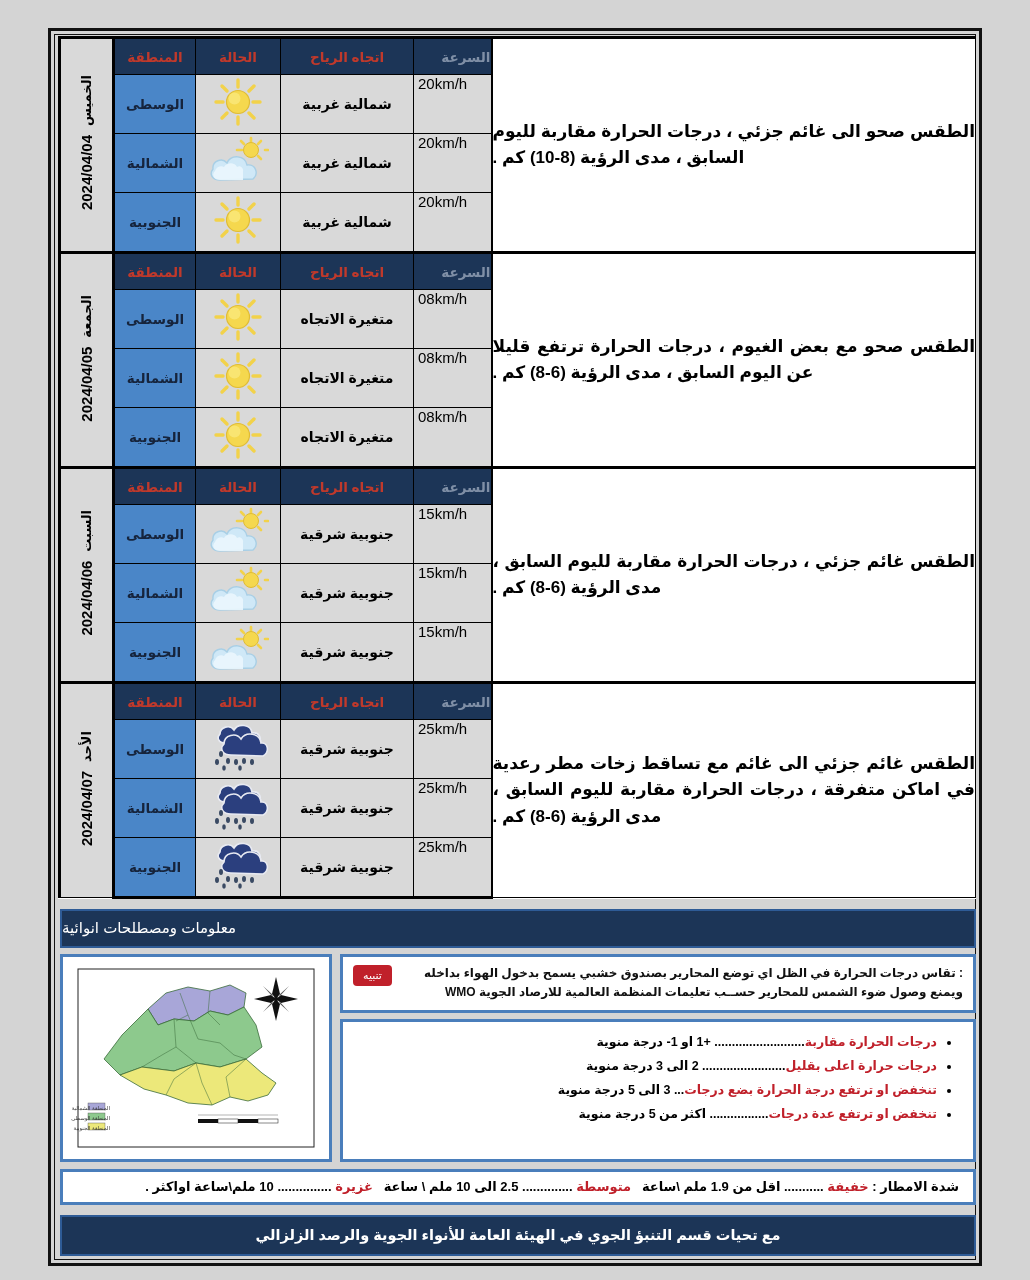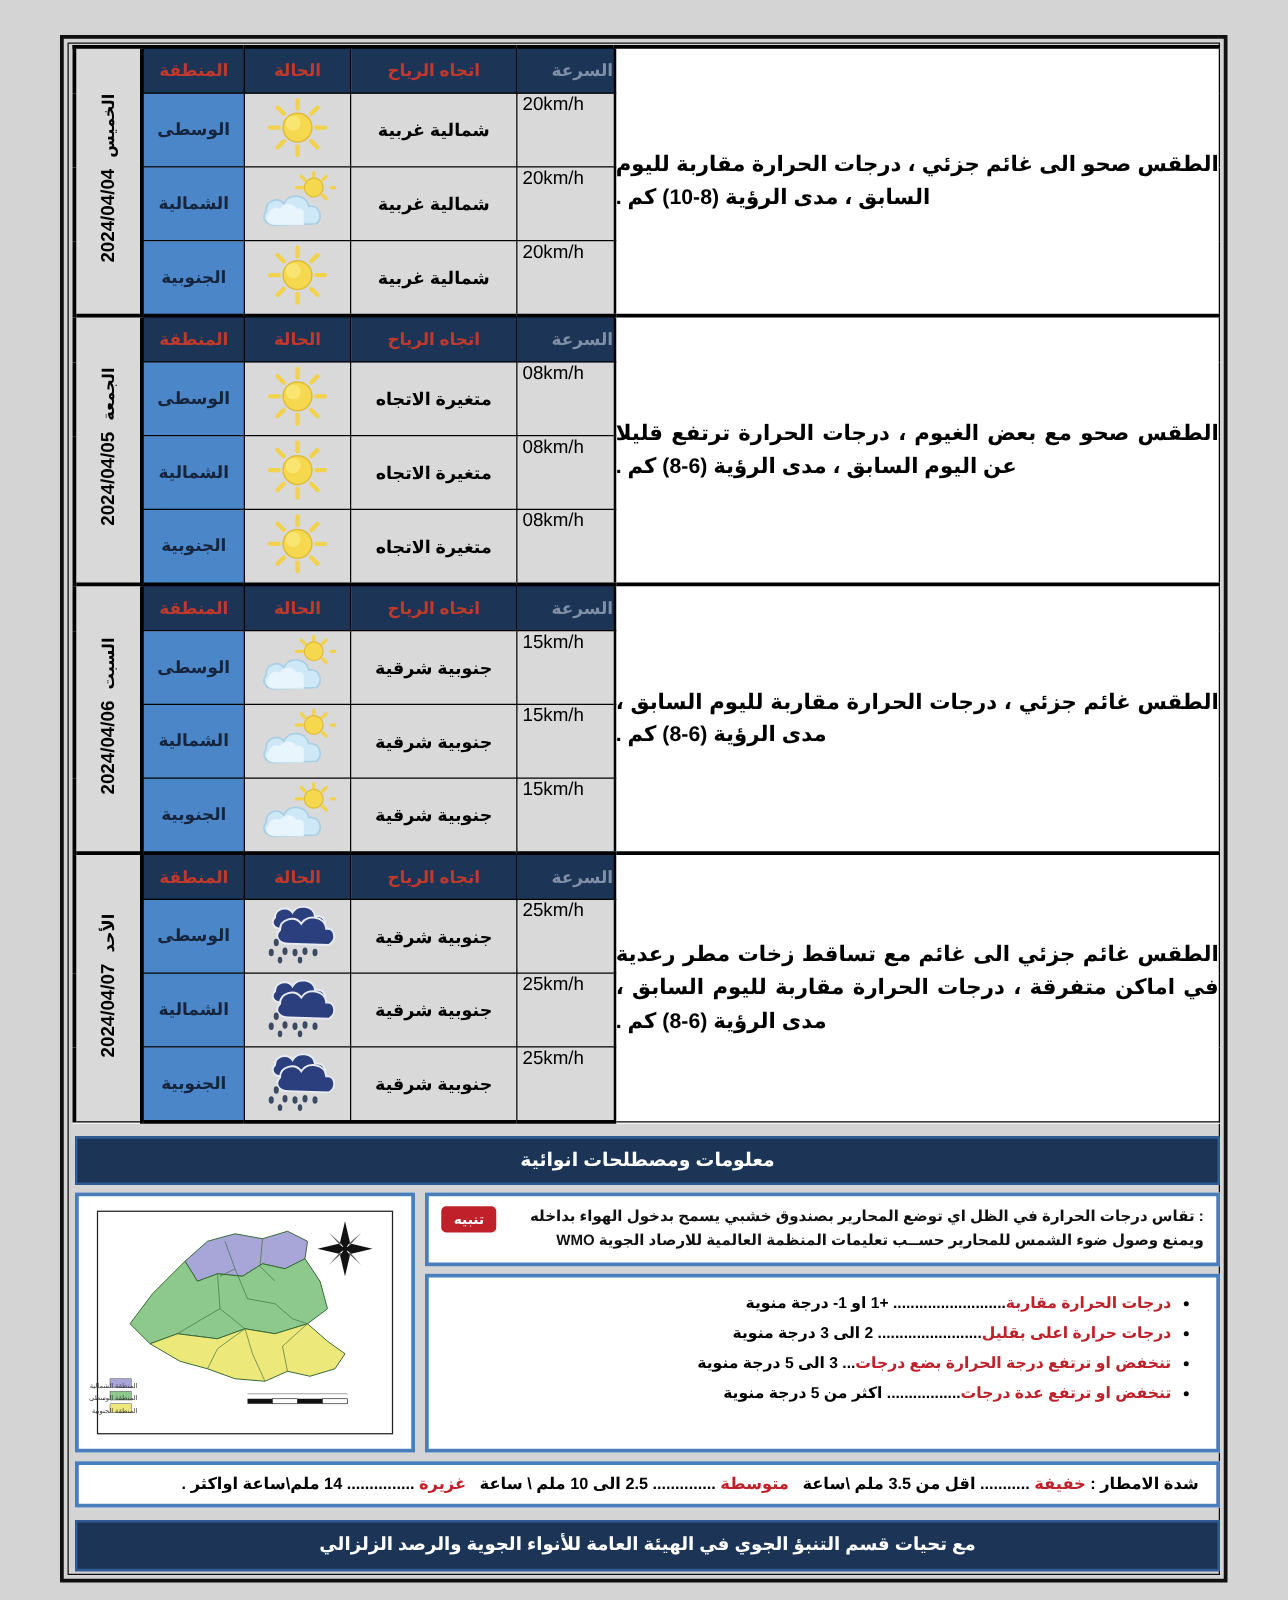--- a/index.html
+++ b/index.html
@@ -144,23 +144,23 @@
     border-left: 2px solid #000 !important;
   }
   .blk-top td { border-top: 3px solid #000 !important; }
   .blk-bot td { border-bottom: 3px solid #000 !important; }
 
   
   .infowrap { width: 916px; margin-top: 10px; }
   .bar-title {
     background: #1c3557;
     color: #fff;
-    font-weight: bold;
+    font-weight: normal;
     font-size: 15px;
-    text-align: center;
+    text-align: left;
     padding: 8px 0 9px 0;
     border: 2px solid #2e5b96;
     box-sizing: border-box;
   }
   .info-row {
     display: flex;
     flex-direction: row;
     gap: 8px;
     margin-top: 6px;
   }
@@ -180,21 +180,21 @@
     padding: 7px 10px 8px 10px;
     display: flex;
     flex-direction: row-reverse;
     align-items: flex-start;
     gap: 8px;
   }
   .notice-badge {
     background: #c0202a;
     color: #fff;
     font-size: 11px;
-    font-weight: bold;
+    font-weight: normal;
     padding: 4px 10px;
     border-radius: 4px;
     white-space: nowrap;
     margin-top: 1px;
   }
   .notice-text {
     font-size: 12px;
     font-weight: bold;
     color: #111;
     line-height: 1.6;
@@ -621,20 +621,20 @@
               <rect x="188" y="156" width="20" height="4" fill="#fff" stroke="#111" stroke-width="0.5"></rect>
               <line x1="128" y1="152" x2="208" y2="152" stroke="#666" stroke-width="0.5"></line>
             </g>
           </svg>
         </div>
 
       </div>
 
       <div class="rain-box">
         <span>شدة الامطار :</span>
-        <span id="rain-levels"><span> <span class="lv">خفيفة</span> <span>...........</span> <span>اقل من 3.5  ملم \ساعة</span> &nbsp;</span><span> <span class="lv">متوسطة</span> <span>..............</span> <span>2.5 الى 10 ملم \ ساعة</span> &nbsp;</span><span> <span class="lv">غزيرة</span> <span>...............</span> <span>14 ملم\ساعة اواكثر .</span> &nbsp;</span></span>
+        <span id="rain-levels"><span> <span class="lv">خفيفة</span> <span>...........</span> <span>اقل من 1.9  ملم \ساعة</span> &nbsp;</span><span> <span class="lv">متوسطة</span> <span>..............</span> <span>2.5 الى 10 ملم \ ساعة</span> &nbsp;</span><span> <span class="lv">غزيرة</span> <span>...............</span> <span>10 ملم\ساعة اواكثر .</span> &nbsp;</span></span>
       </div>
 
       <div class="footer-bar">مع تحيات قسم التنبؤ الجوي في الهيئة العامة للأنواء الجوية والرصد الزلزالي</div>
 
     </div>
   </div>
 </div>
 
 </body></html>

